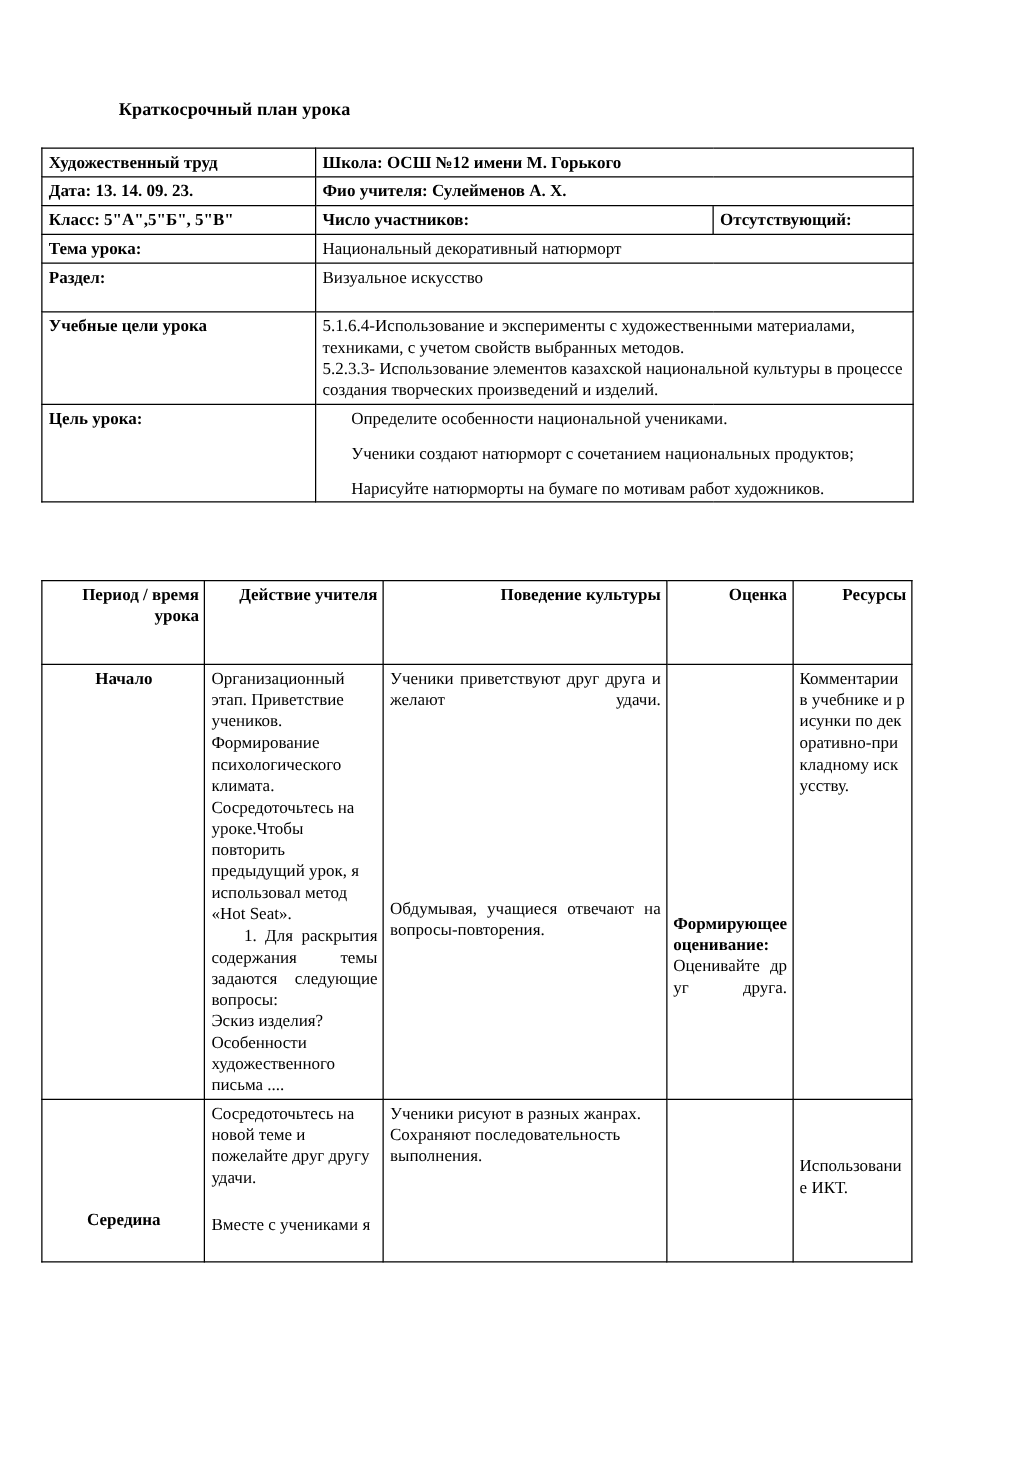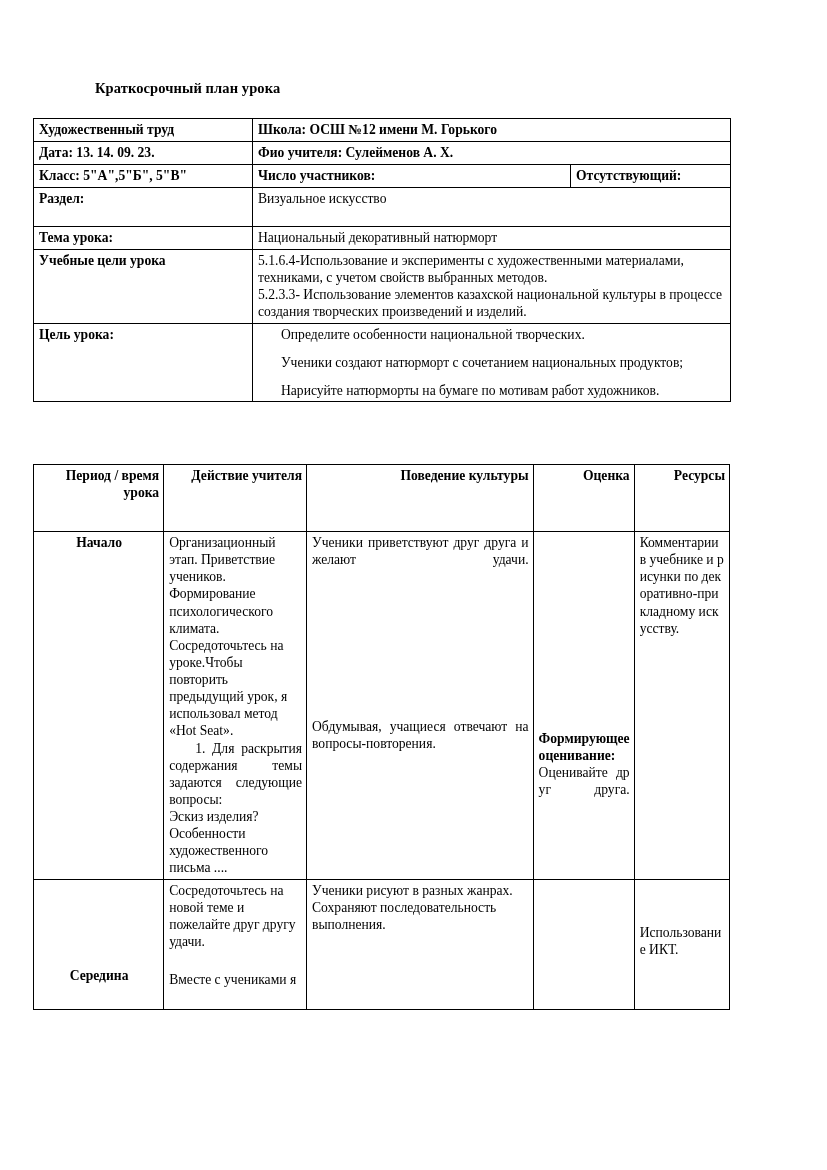--- a/index.html
+++ b/index.html
@@ -123,38 +123,38 @@
       <tr>
         <td class="b">Дата: 13. 14. 09. 23.</td>
         <td class="b" colspan="2">Фио учителя: Сулейменов А. Х.</td>
       </tr>
       <tr>
         <td class="b">Класс: 5"А",5"Б", 5"В"</td>
         <td class="b">Число участников:</td>
         <td class="b">Отсутствующий:</td>
       </tr>
       <tr>
+        <td class="b">Тема урока:</td>
+        <td colspan="2"> Национальный декоративный натюрморт</td>
+      </tr>
+      <tr>
         <td class="b" style="height:34px">Раздел:</td>
         <td colspan="2">Визуальное искусство</td>
-      </tr>
-      <tr>
-        <td class="b">Тема урока:</td>
-        <td colspan="2"> Национальный декоративный натюрморт</td>
       </tr>
       <tr>
         <td class="b">Учебные цели урока</td>
         <td colspan="2" class="cell-pad-lg">
           <div class="blk">5.1.6.4-Использование и эксперименты с художественными материалами, техниками, с учетом свойств выбранных методов.</div>
           <div class="blk">5.2.3.3- Использование элементов казахской национальной культуры в процессе создания творческих произведений и изделий.</div>
         </td>
       </tr>
       <tr>
         <td class="b">Цель урока:</td>
         <td colspan="2" class="cell-pad-lg indent">
-          <div class="blk">Определите особенности национальной творческих.</div>
+          <div class="blk">Определите особенности национальной учениками.</div>
           <div class="gap"></div>
           <div class="blk justl">Ученики создают натюрморт с сочетанием национальных продуктов;</div>
           <div class="gap"></div>
           <div class="blk justl">Нарисуйте натюрморты на бумаге по мотивам работ художников.</div>
         </td>
       </tr>
     </tbody>
   </table>
 
   <table class="doc flow-table">

